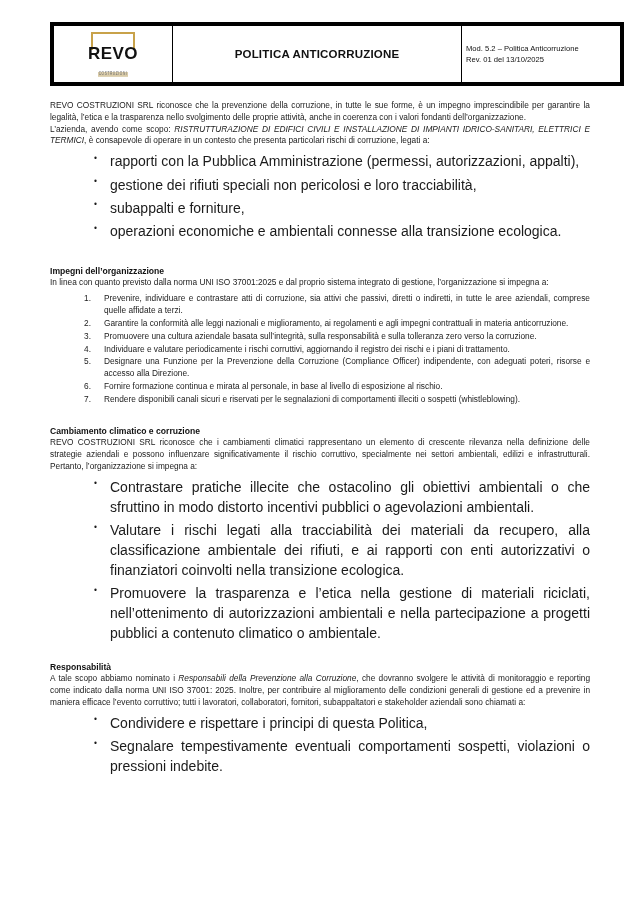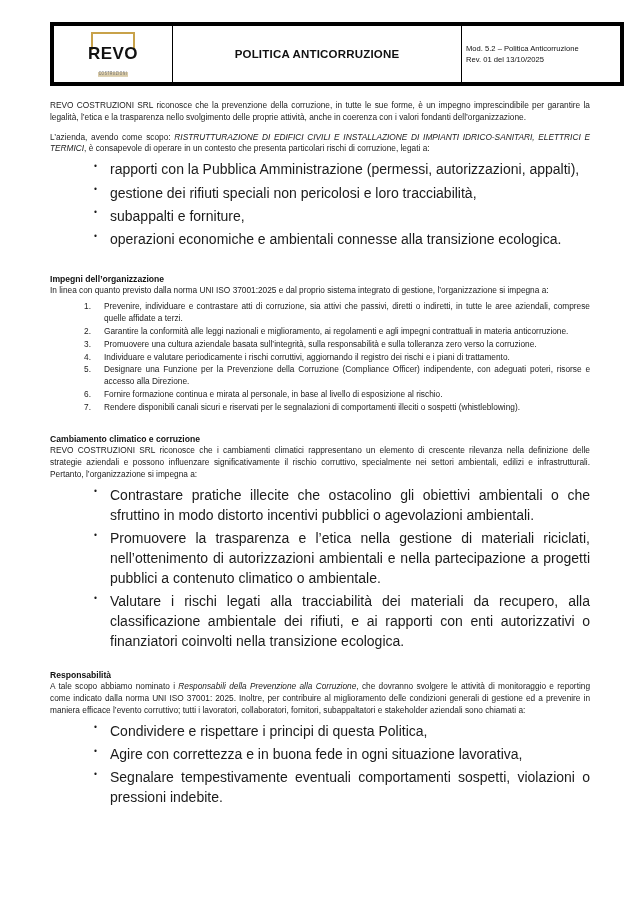--- a/index.html
+++ b/index.html
@@ -88,21 +88,21 @@
   }
 
   
   .para {
     font-size: 8.3px;
     line-height: 1.42;
     text-align: justify;
     margin: 0 0 0 0;
     color: #1b1b1b;
   }
-  .para + .para { margin-top: 8px; }
+  .para + .para { margin-top: 0px; }
   .spacer-md { height: 15px; }
   .spacer-lg { height: 20px; }
 
   h2.section {
     font-size: 8.6px;
     font-weight: bold;
     margin: 0 0 1px 0;
     color: #111111;
   }
 
@@ -209,28 +209,27 @@
     <li>Rendere disponibili canali sicuri e riservati per le segnalazioni di comportamenti illeciti o sospetti (whistleblowing).</li>
   </ol>
 
   <div class="spacer-lg"></div>
 
   <h2 class="section">Cambiamento climatico e corruzione</h2>
   <p class="para">REVO COSTRUZIONI SRL riconosce che i cambiamenti climatici rappresentano un elemento di crescente rilevanza nella definizione delle strategie aziendali e possono influenzare significativamente il rischio corruttivo, specialmente nei settori ambientali, edilizi e infrastrutturali. Pertanto, l’organizzazione si impegna a:</p>
 
   <ul class="bullets">
     <li>Contrastare pratiche illecite che ostacolino gli obiettivi ambientali o che sfruttino in modo distorto incentivi pubblici o agevolazioni ambientali.</li>
+    <li>Valutare i rischi legati alla tracciabilità dei materiali da recupero, alla classificazione ambientale dei rifiuti, e ai rapporti con enti autorizzativi o finanziatori coinvolti nella transizione ecologica.</li>
     <li>Promuovere la trasparenza e l’etica nella gestione di materiali riciclati, nell’ottenimento di autorizzazioni ambientali e nella partecipazione a progetti pubblici a contenuto climatico o ambientale.</li>
-    <li>Valutare i rischi legati alla tracciabilità dei materiali da recupero, alla classificazione ambientale dei rifiuti, e ai rapporti con enti autorizzativi o finanziatori coinvolti nella transizione ecologica.</li>
   </ul>
 
   <div class="spacer-md"></div>
 
   <h2 class="section">Responsabilità</h2>
   <p class="para"><span>A tale scopo abbiamo nominato i </span><em class="it">Responsabili della Prevenzione alla Corruzione</em><span>, che dovranno svolgere le attività di monitoraggio e reporting come indicato dalla norma UNI ISO 37001: 2025. Inoltre, per contribuire al miglioramento delle condizioni generali di gestione ed a prevenire in maniera efficace l’evento corruttivo; tutti i lavoratori, collaboratori, fornitori, subappaltatori e stakeholder aziendali sono chiamati a:</span></p>
 
   <ul class="bullets">
     <li>Condividere e rispettare i principi di questa Politica,</li>
-    <li>Agire con correttezza e in buona fede in ogni situazione lavorativa,</li>
     <li>Segnalare tempestivamente eventuali comportamenti sospetti, violazioni o pressioni indebite.</li>
   </ul>
 
 </div>
 
 </body></html>

